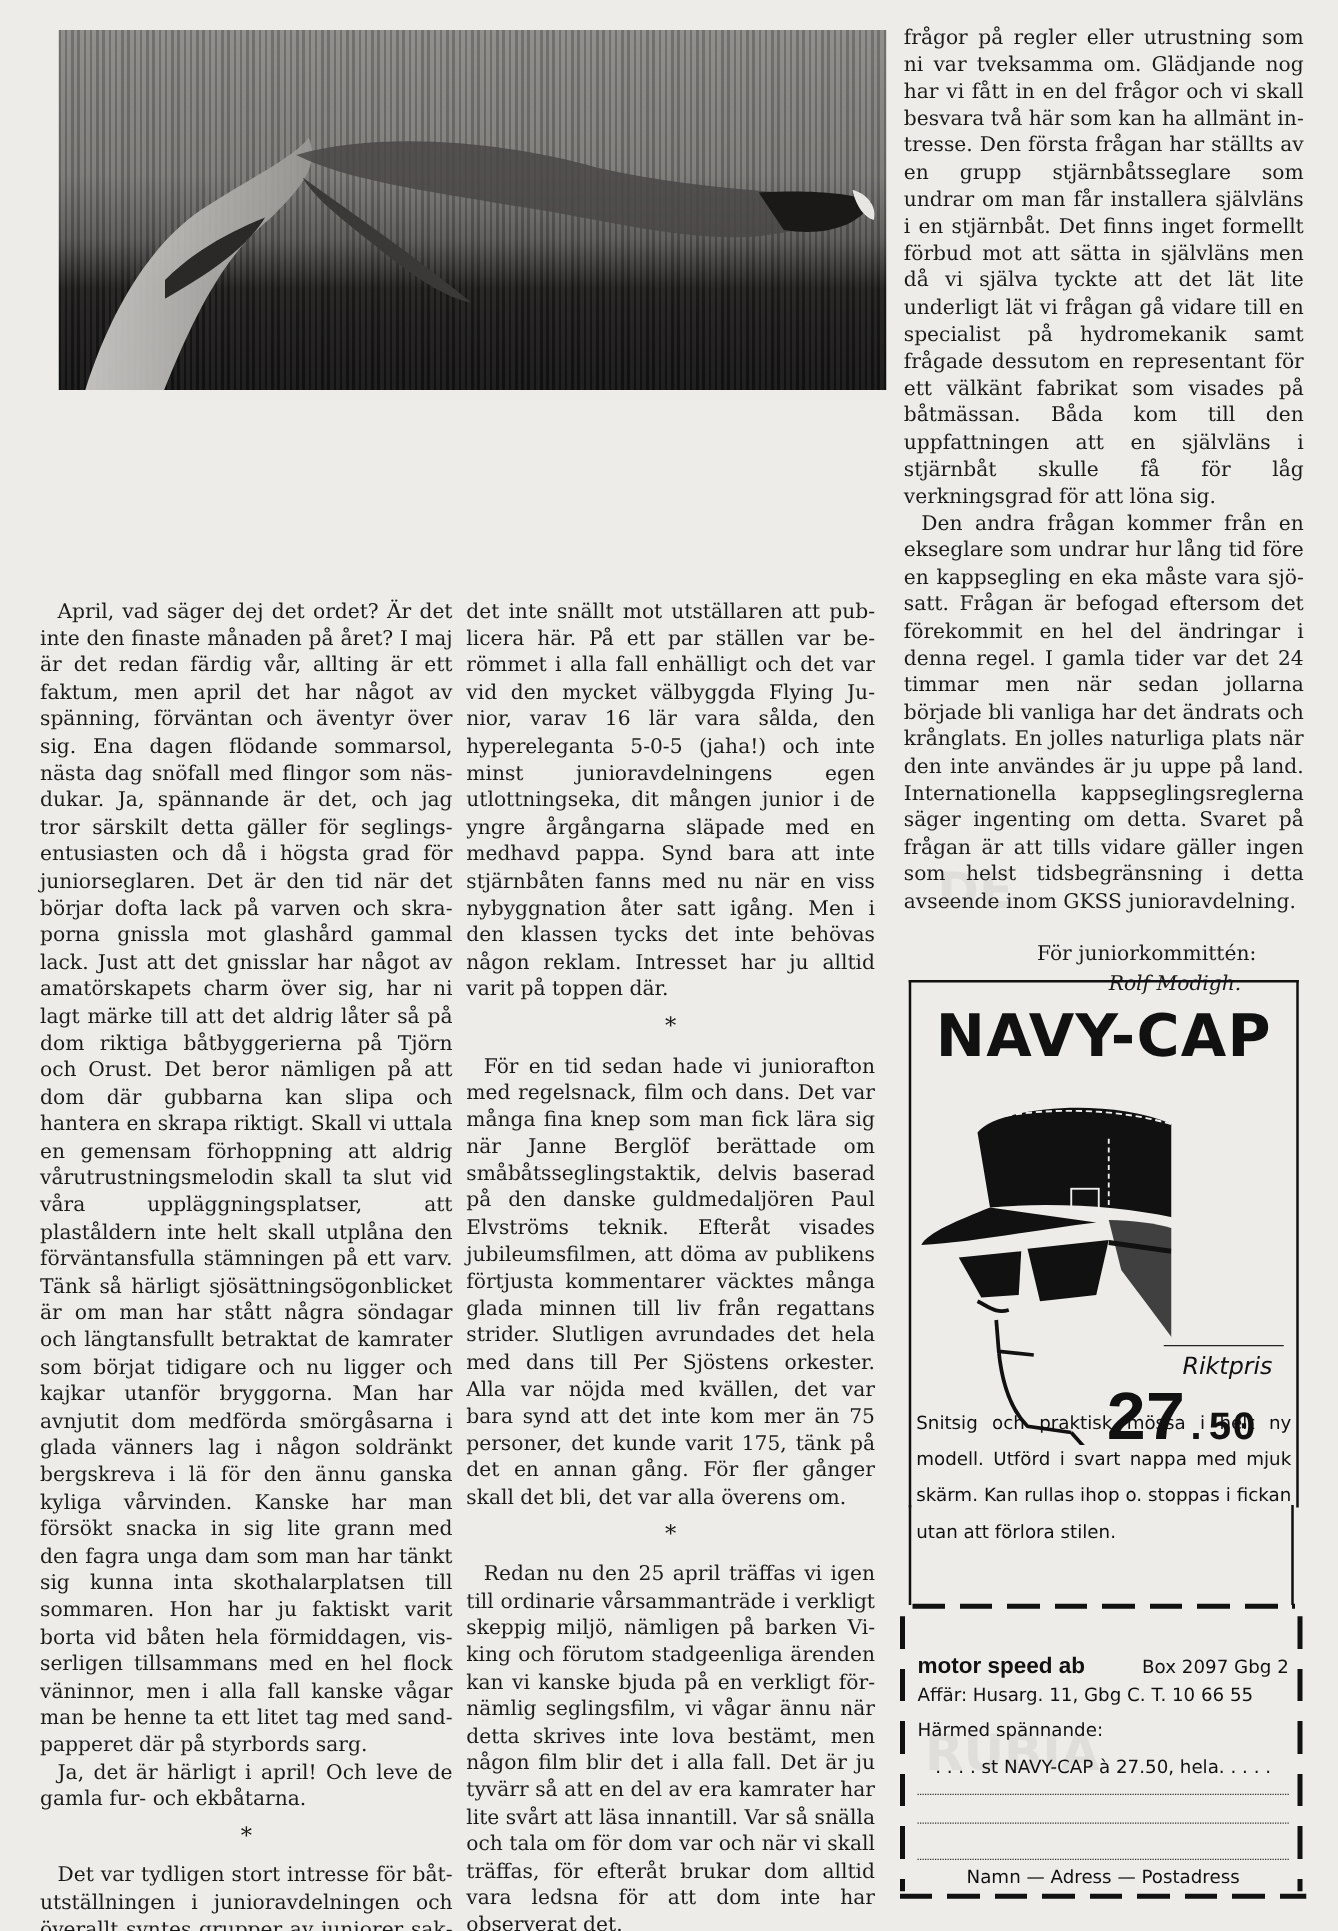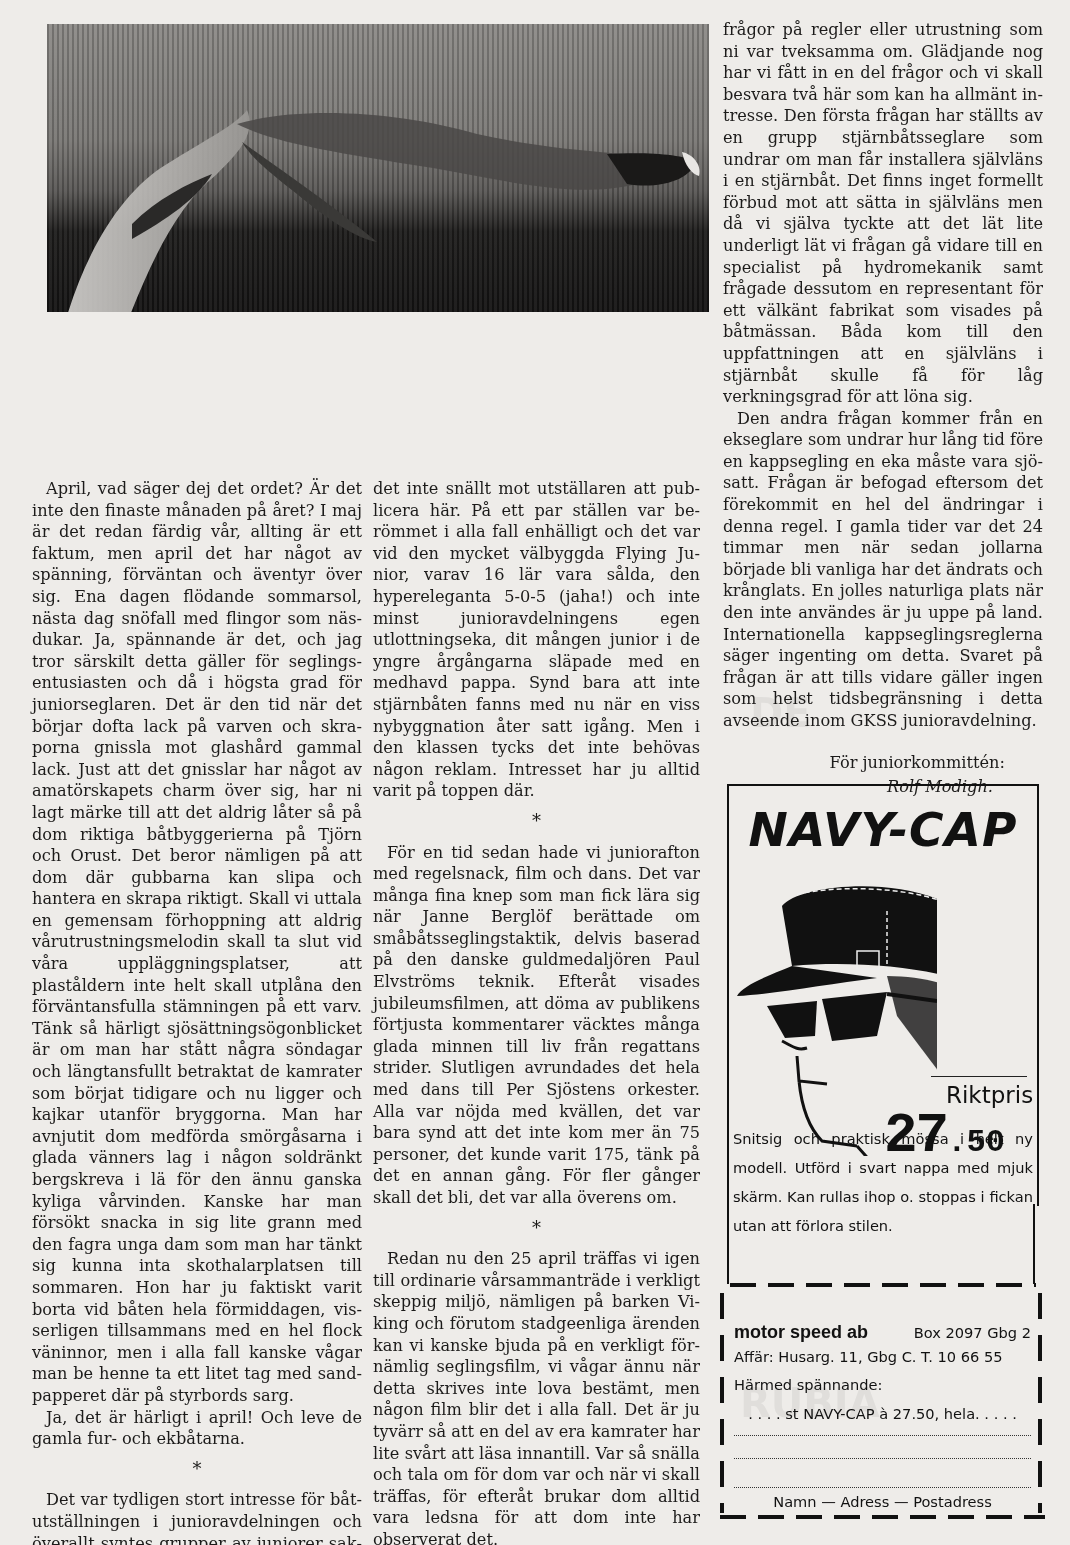--- a/index.html
+++ b/index.html
@@ -36,31 +36,30 @@
   .col1 { left:32px; top:478px; width:330px; }
   .col2 { left:373px; top:478px; width:327px; }
   .col3 { left:723px; top:19px; width:320px; }
   .sig { text-align:right; text-indent:0 !important; padding-right:38px; }
   .sig-name { font-style:italic; text-align:right; padding-right:50px; margin-top:3px !important; text-indent:0 !important; }
   
   .ad {
     position:absolute; left:727px; top:784px; width:308px; height:420px;
     border:2px solid #111; border-bottom:none;
     font-family:"DejaVu Sans","Liberation Sans",sans-serif;
-    font-style:italic;
   }
   .ad-title {
     position:absolute; left:0; right:0; top:16px; text-align:center;
     font-weight:bold; font-size:47px; letter-spacing:1px; color:#111;
   }
   .ad-art { position:absolute; left:8px; top:80px; width:200px; height:290px; }
   .riktpris-rule { position:absolute; left:931px; width:96px; top:1076px; border-top:1.5px solid #222; }
   .riktpris {
     position:absolute; left:946px; top:1082px; font-family:"DejaVu Sans","Liberation Sans",sans-serif;
-    font-size:23px; color:#111;
+    font-size:19px; color:#111;font-style:italic;
   }
   .price {
     position:absolute; left:884px; top:1108px; font-family:Liberation Mono, monospace;
     font-weight:bold; color:#111; line-height:1;
   }
   .price .big { font-size:56px; letter-spacing:-2px; }
   .price .small { font-size:32px; }
   .ad-desc {
     position:absolute; left:733px; top:1124px; width:300px;
     font-family:"DejaVu Sans","Liberation Sans",sans-serif; font-size:14.6px; line-height:29px;

